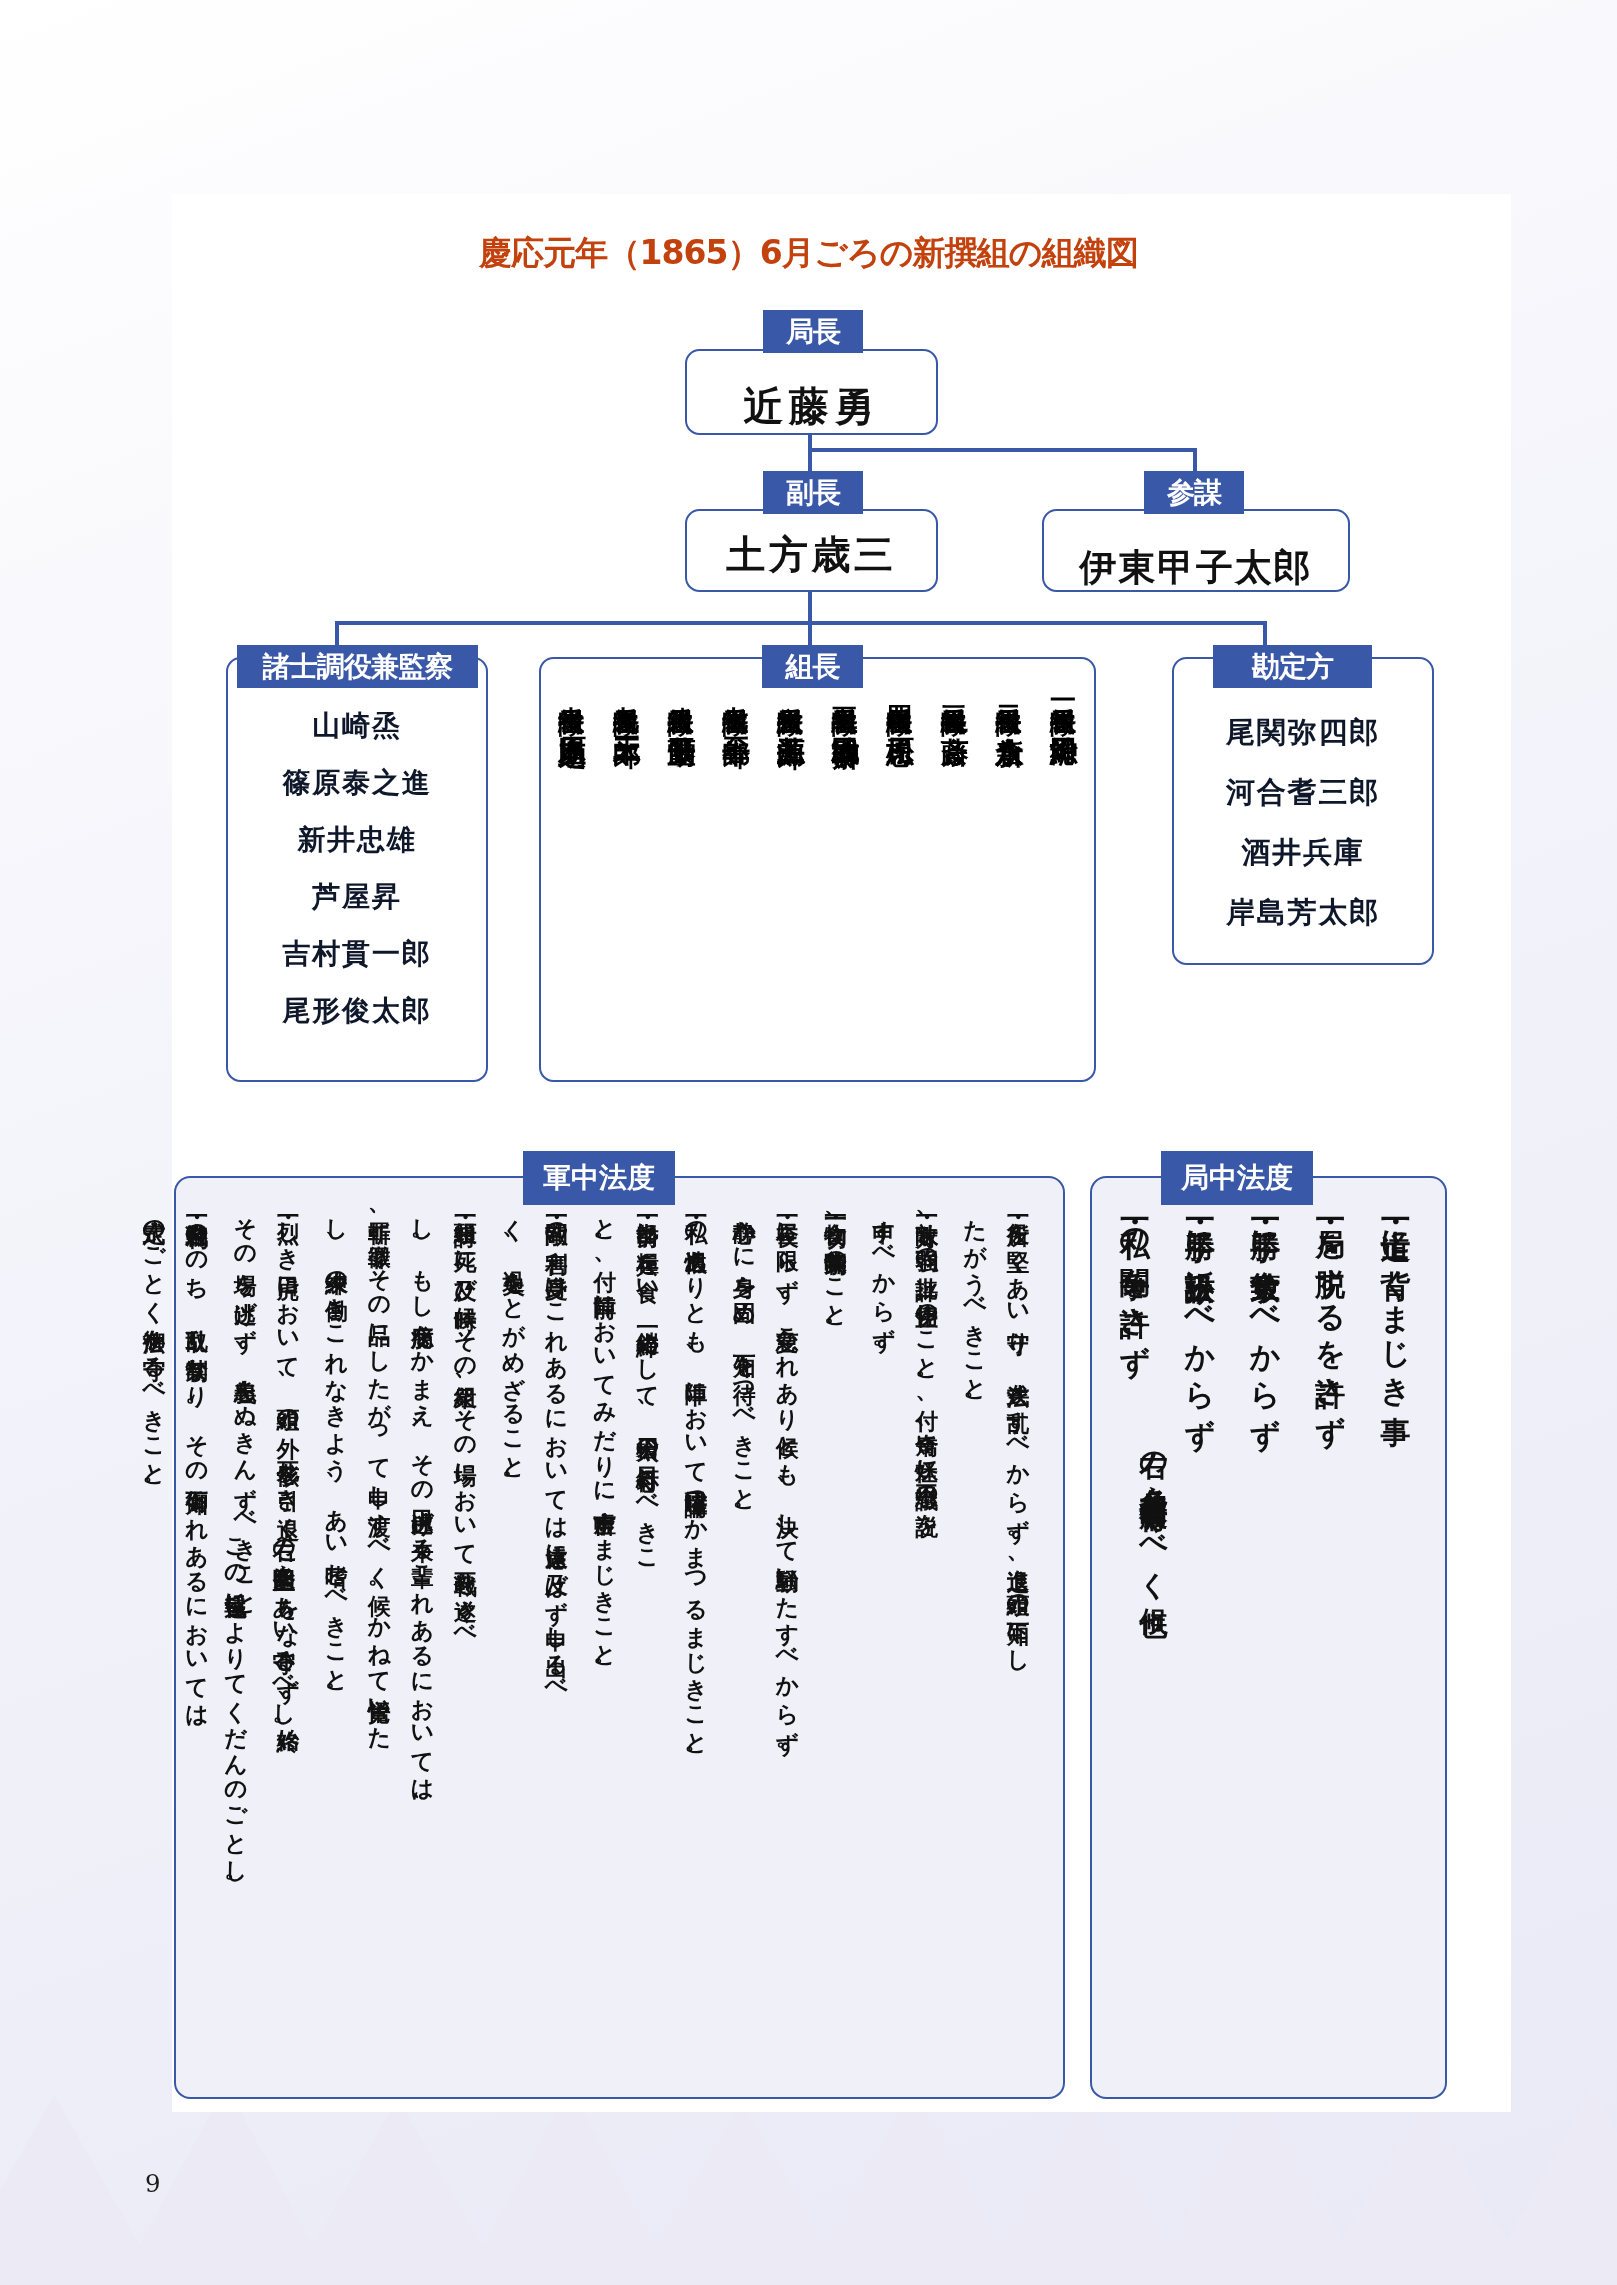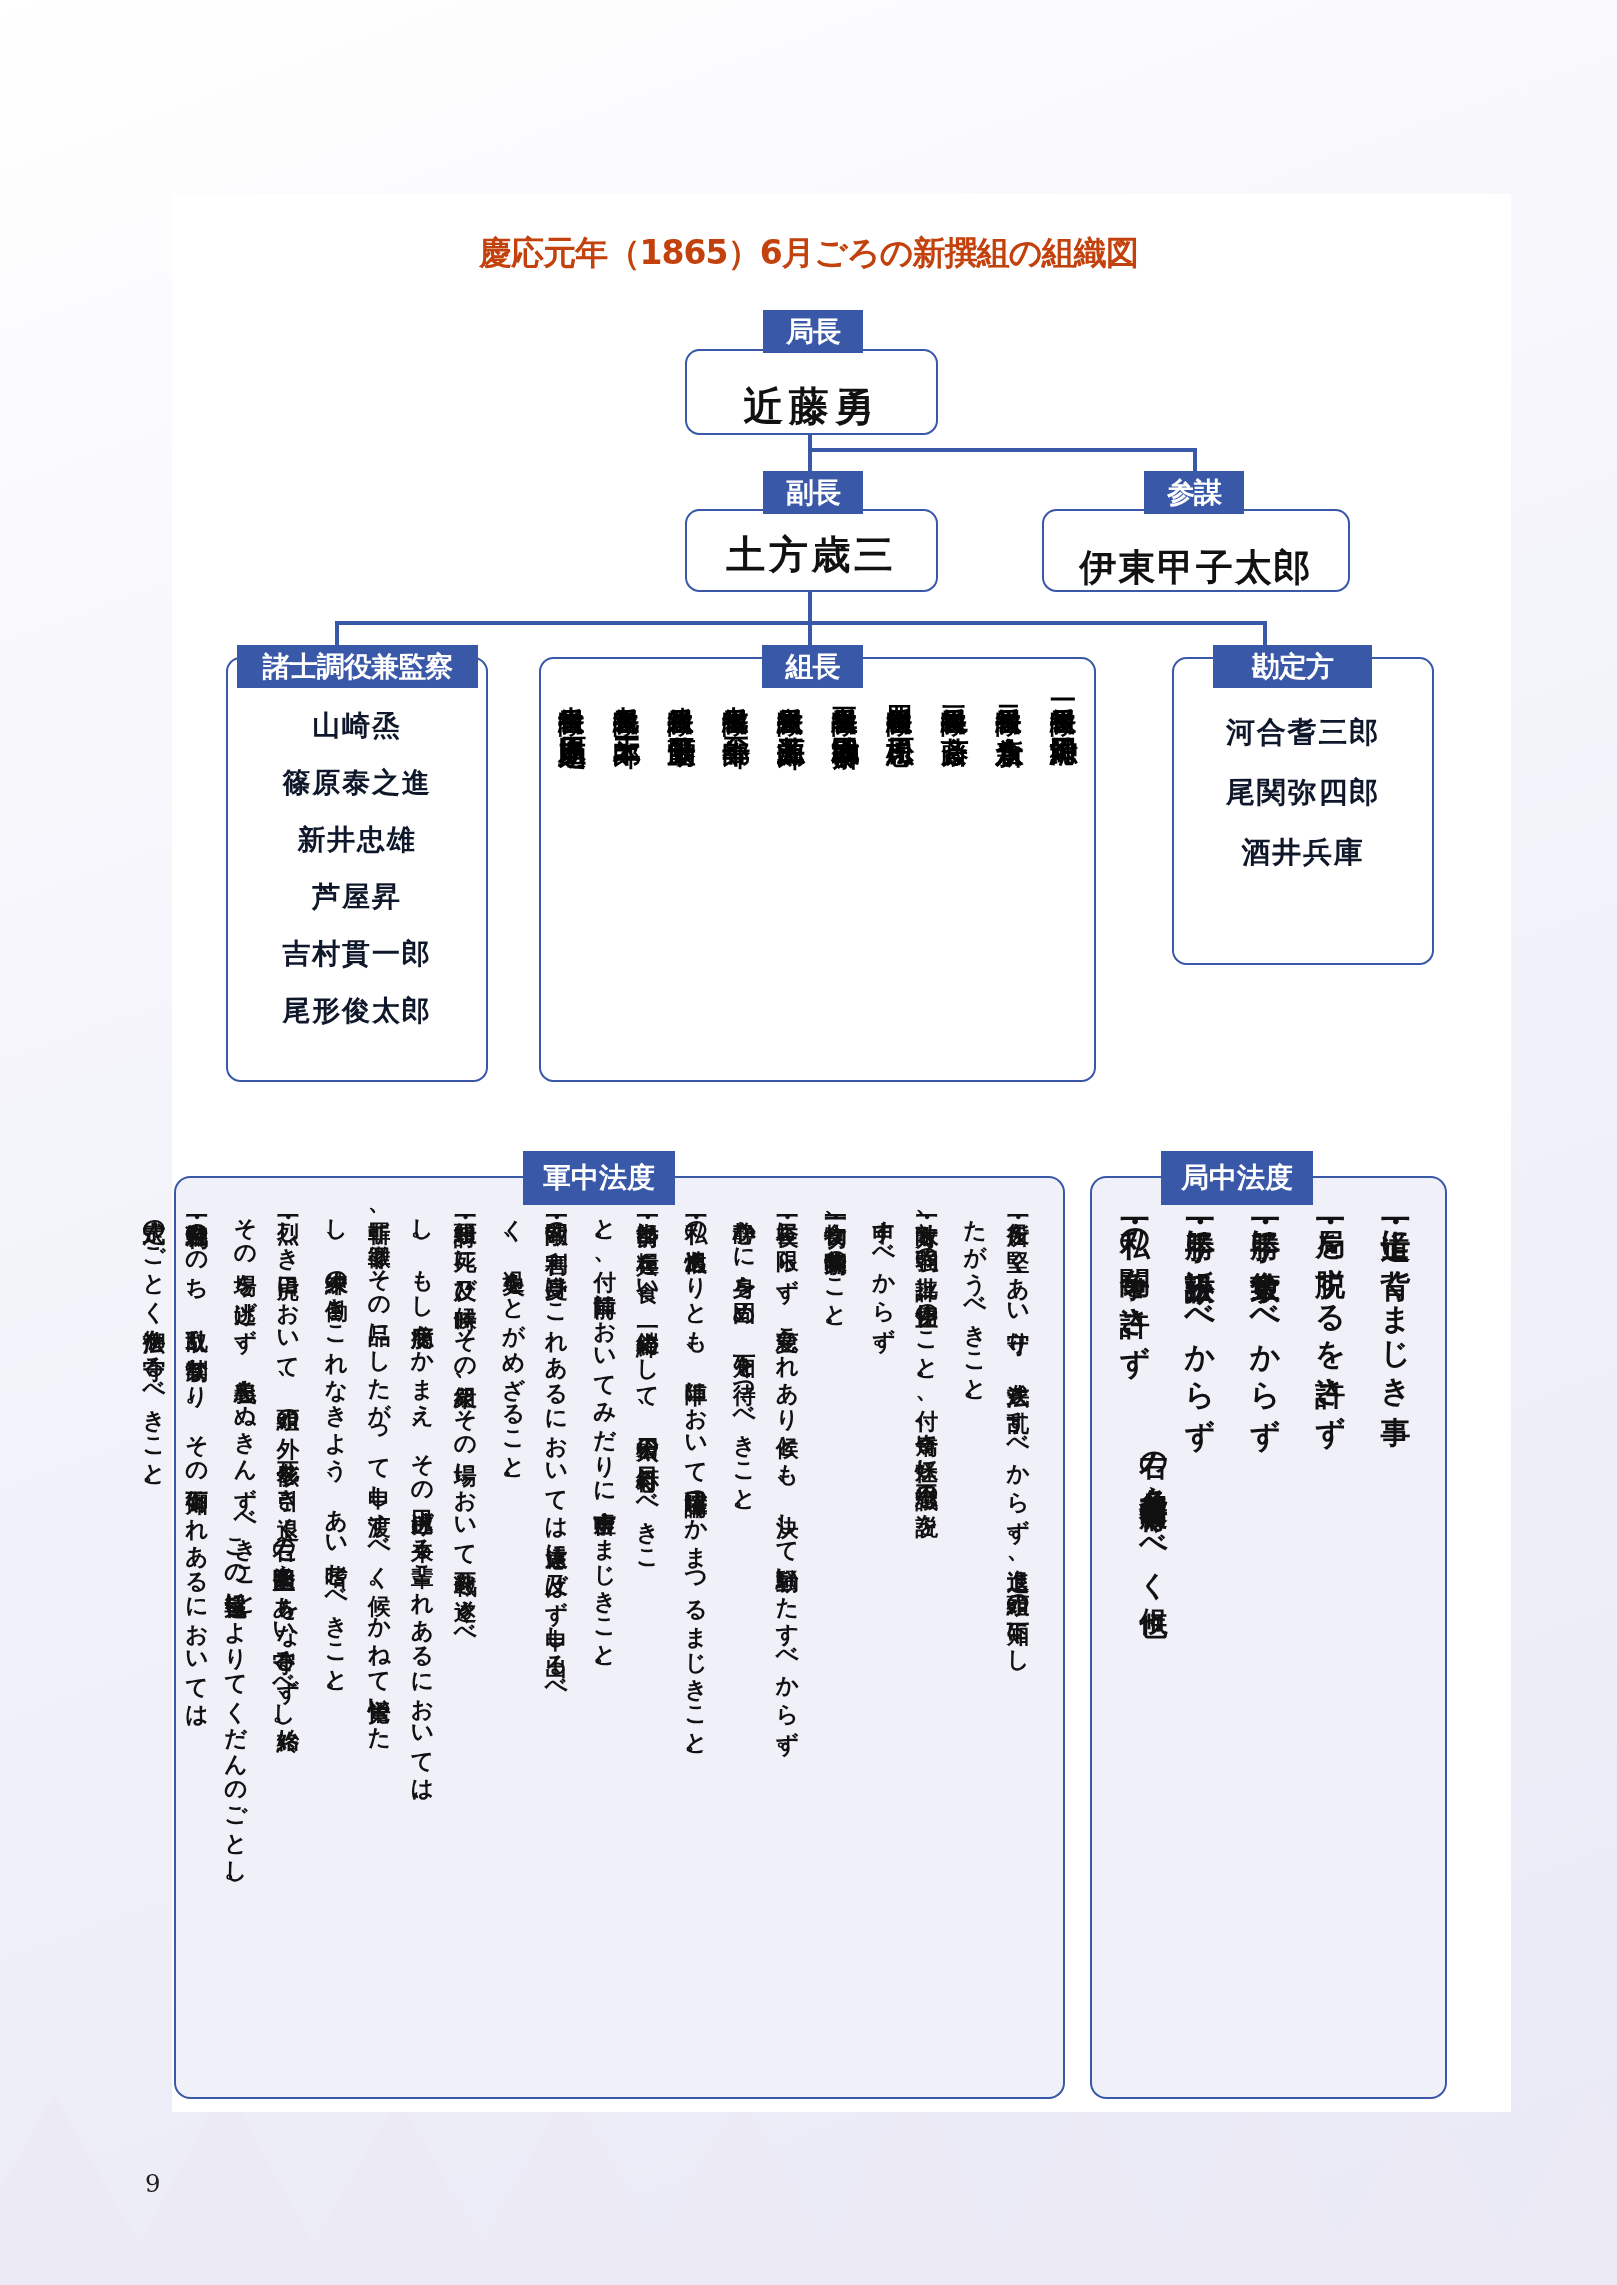--- a/index.html
+++ b/index.html
@@ -327,23 +327,24 @@
       <div class="captain-col">
         <div class="rank">十番隊組長</div>
         <div class="cname">原田左之助</div>
       </div>
     </div>
 </div>
 <div class="badge" style="left:762px; top:645px; width:101px;">組長</div>
 
 <div class="node" style="left:1172px; top:657px; width:262px; height:308px;">
   <div class="namelist" id="kanjokata-list" style="top:43px; font-size:29px; line-height:60px; letter-spacing:1.8px;">
+      <div>尾関弥四郎</div>
       <div>河合耆三郎</div>
-      <div>尾関弥四郎</div>
       <div>酒井兵庫</div>
+      <div>岸島芳太郎</div>
     </div>
 </div>
 <div class="badge" style="left:1213px; top:645px; width:159px;">勘定方</div>
 
 <div class="lawbox" style="left:174px; top:1176px; width:891px; height:923px;">
   <div class="lawcontent" id="gunchu-content">
       <div class="article">
         <div class="line">一・役所を堅くあい守り、式法を乱すべからず。進退、組頭の下知にし</div>
         <div class="line">たがうべきこと。</div>
       </div>

